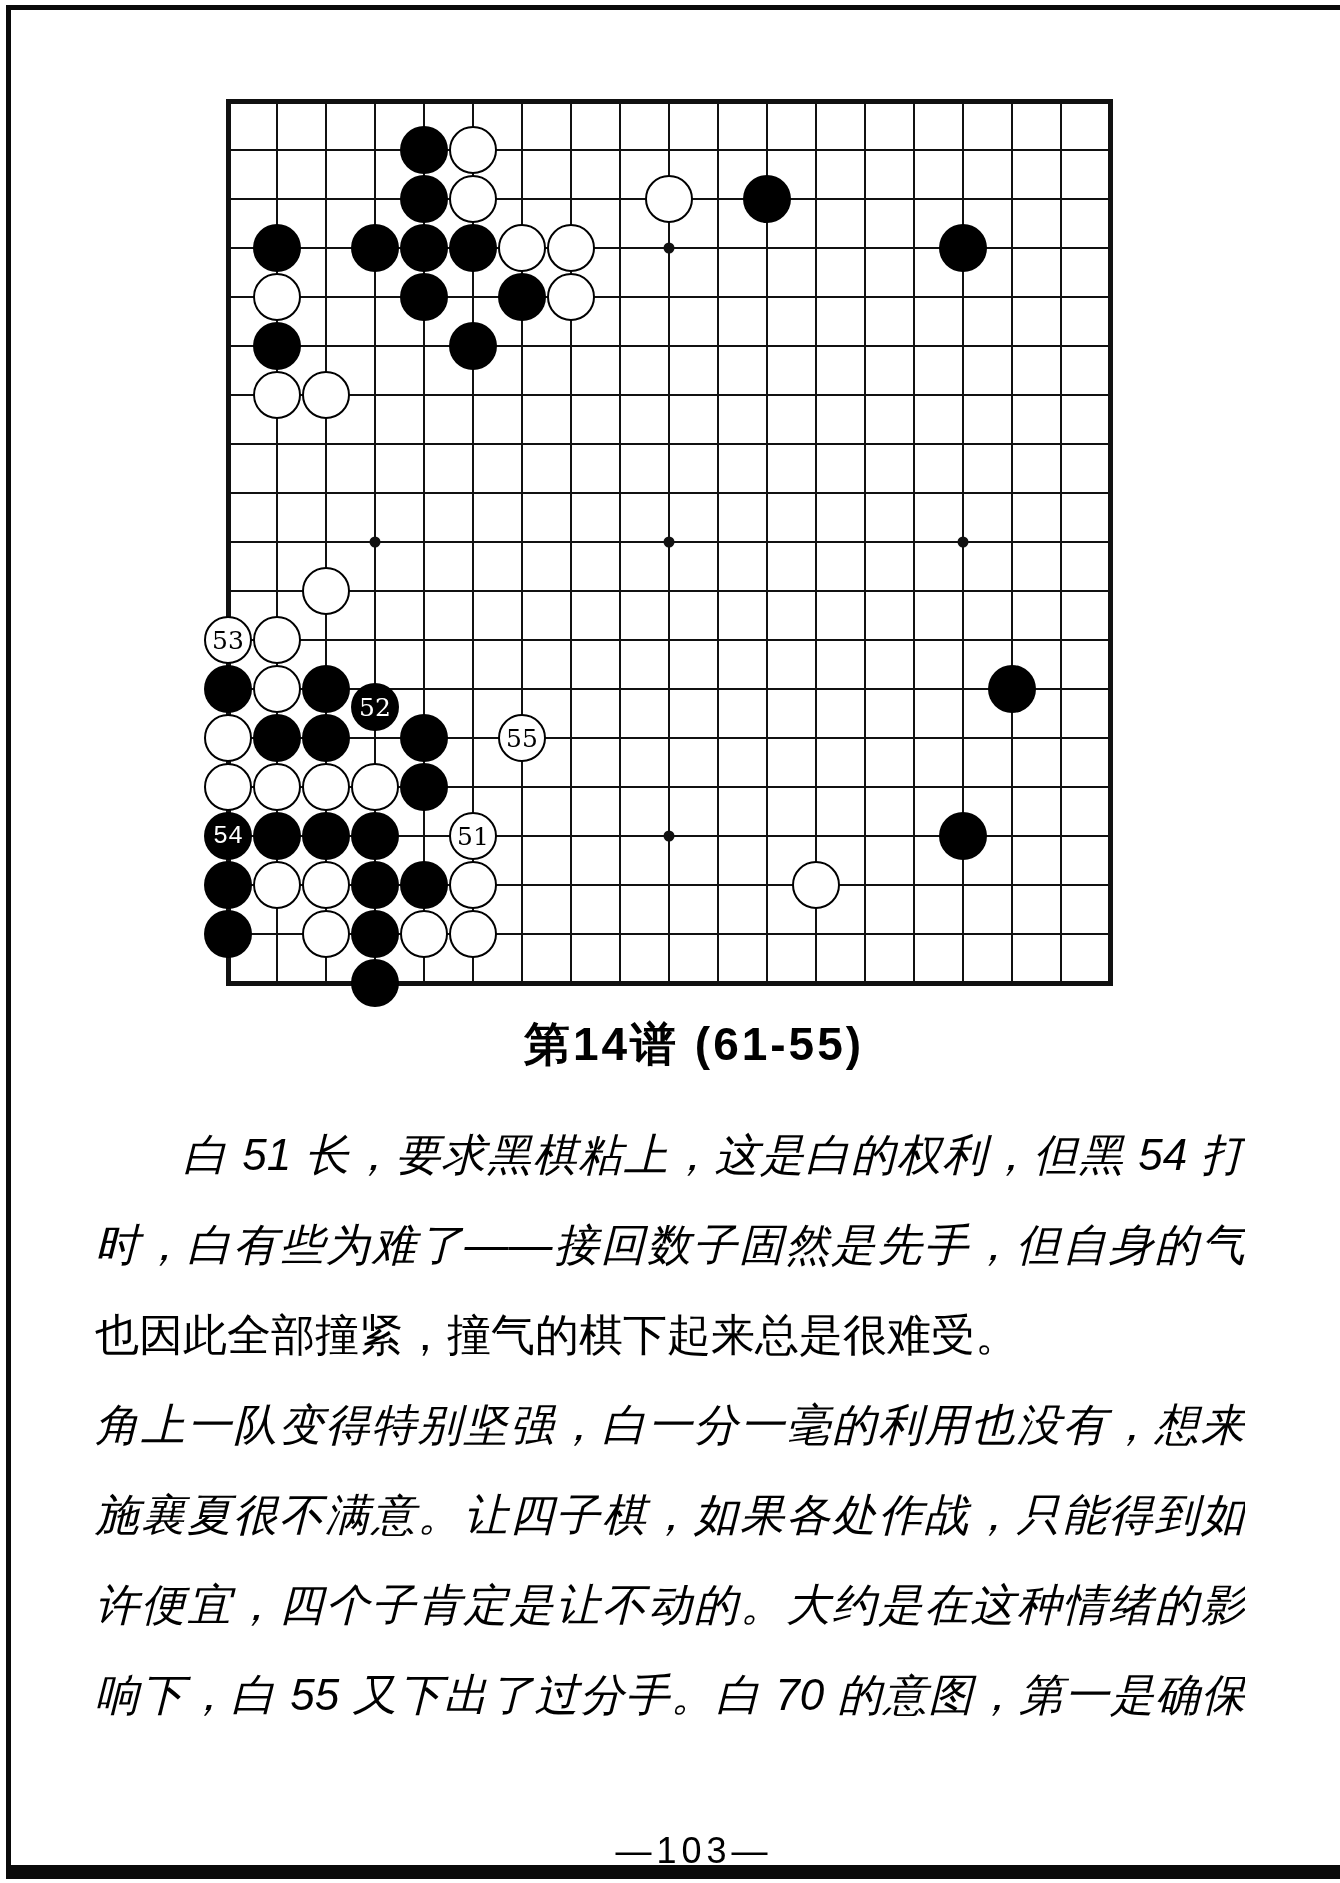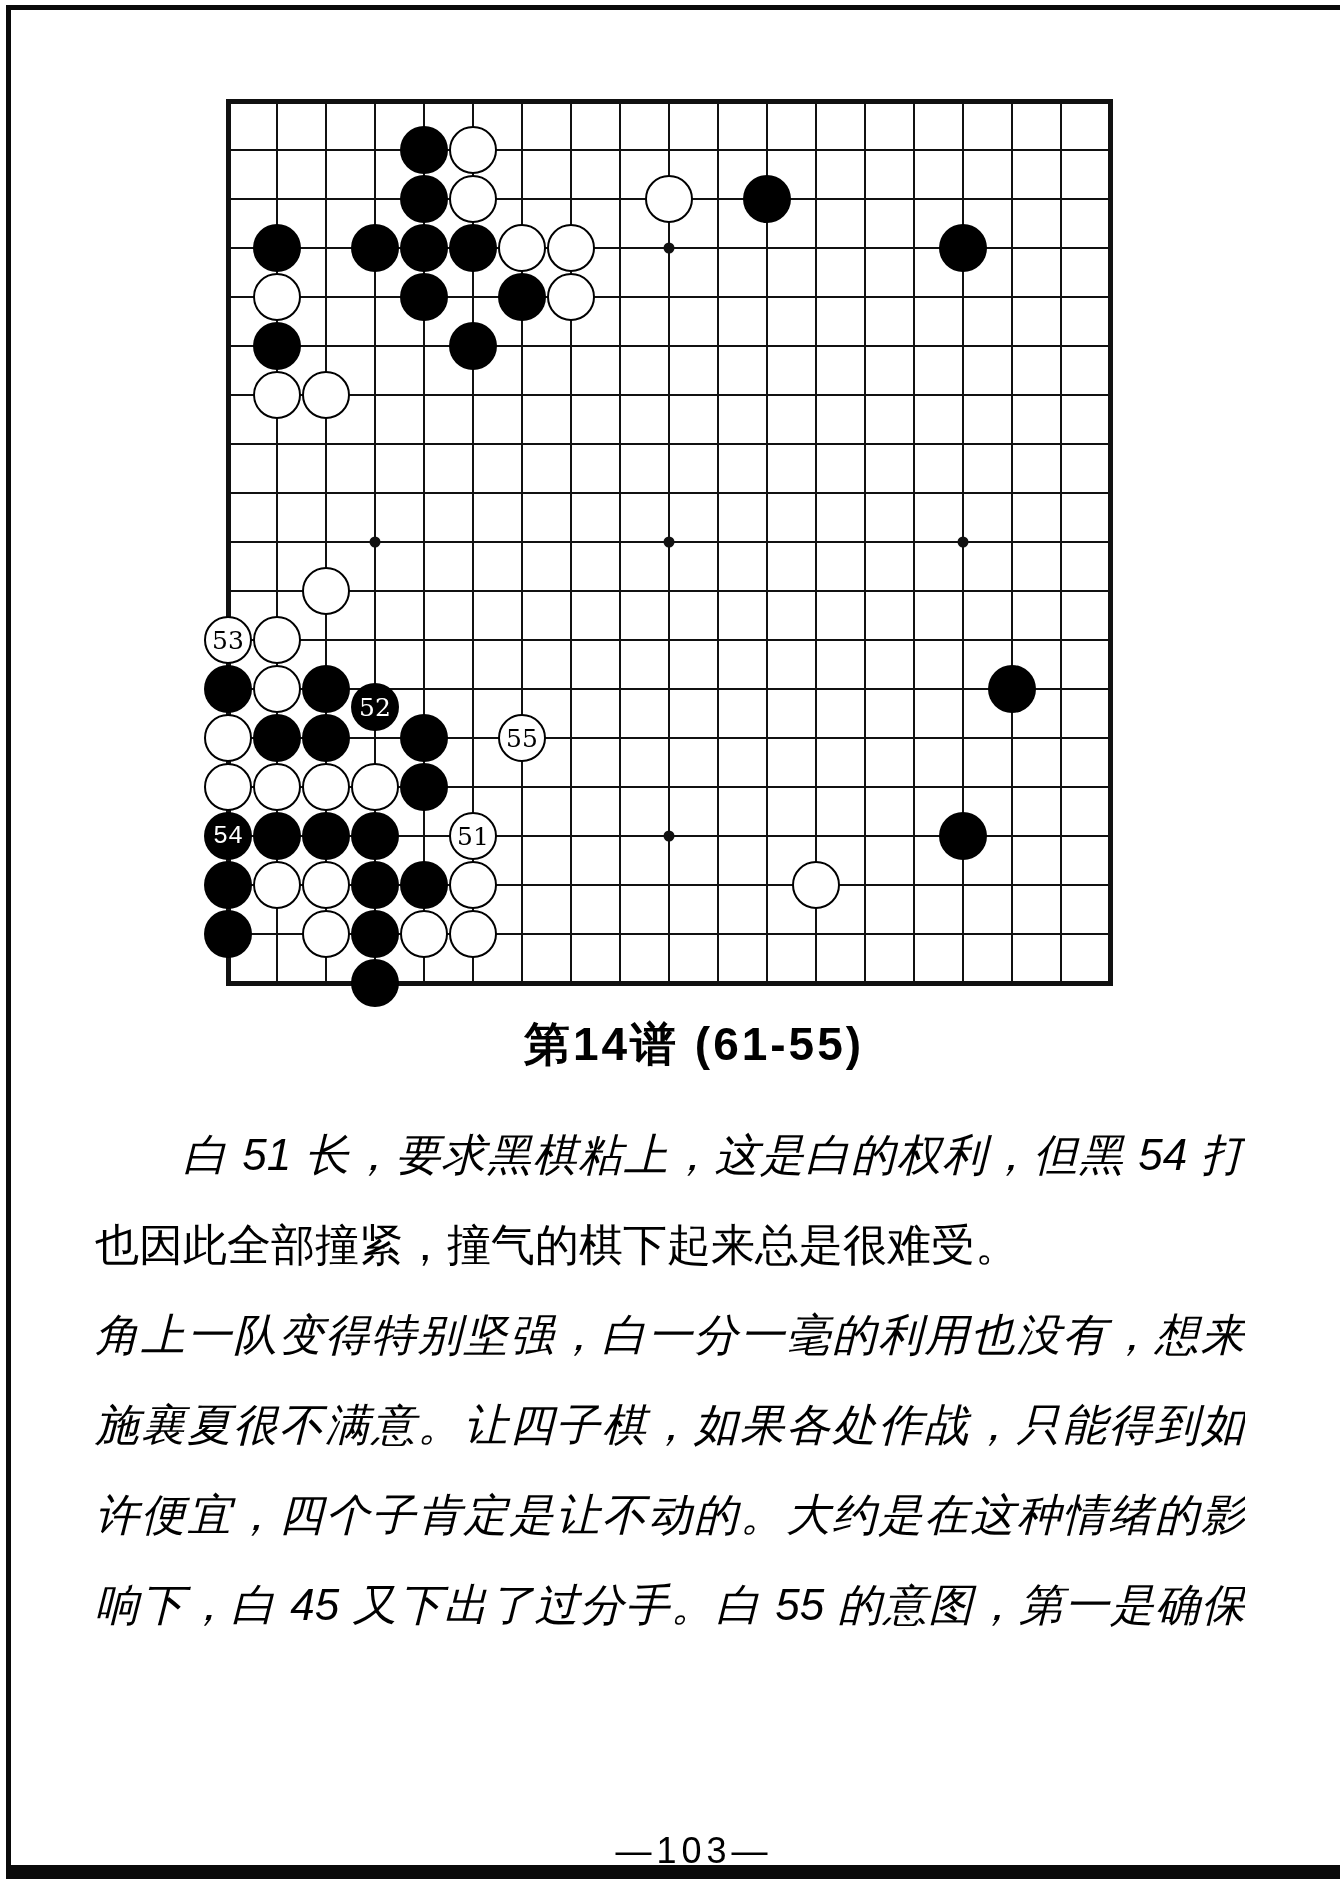--- a/index.html
+++ b/index.html
@@ -187,21 +187,22 @@
       <div class="stone black" style="left: 147px; top: 833px;"></div>
       <div class="stone white" style="left: 196px; top: 833px;"></div>
       <div class="stone white" style="left: 245px; top: 833px;"></div>
       <div class="stone black" style="left: 147px; top: 882px;"></div>
     </div>
 
   <div class="caption">第14谱 (61-55)</div>
 
   <div class="bodytext">
       <div class="tline fill indent">白 51 长，要求黑棋粘上，这是白的权利，但黑 54 打</div>
+      <div class="tline fill">时，白有些为难了——接回数子固然是先手，但自身的气</div>
       <div class="tline">也因此全部撞紧，撞气的棋下起来总是很难受。</div>
       <div class="tline fill">角上一队变得特别坚强，白一分一毫的利用也没有，想来</div>
       <div class="tline fill">施襄夏很不满意。让四子棋，如果各处作战，只能得到如</div>
       <div class="tline fill">许便宜，四个子肯定是让不动的。大约是在这种情绪的影</div>
-      <div class="tline fill">响下，白 45 又下出了过分手。白 55 的意图，第一是确保</div>
+      <div class="tline fill">响下，白 55 又下出了过分手。白 70 的意图，第一是确保</div>
     </div>
 
   <div class="pagenum">—103—</div>
 </div>
 
 </body></html>

